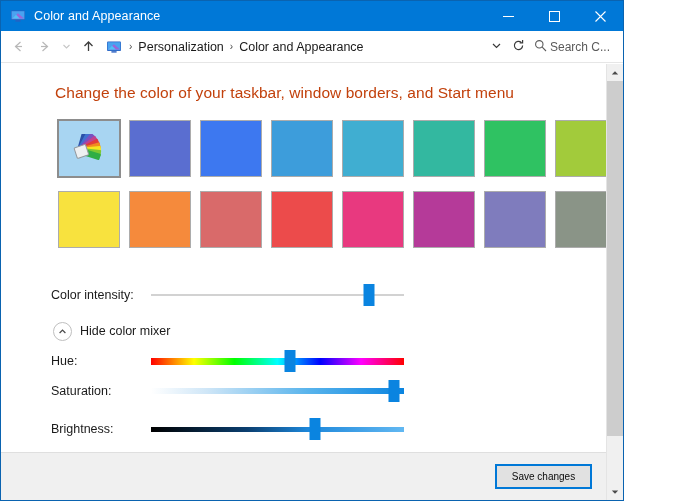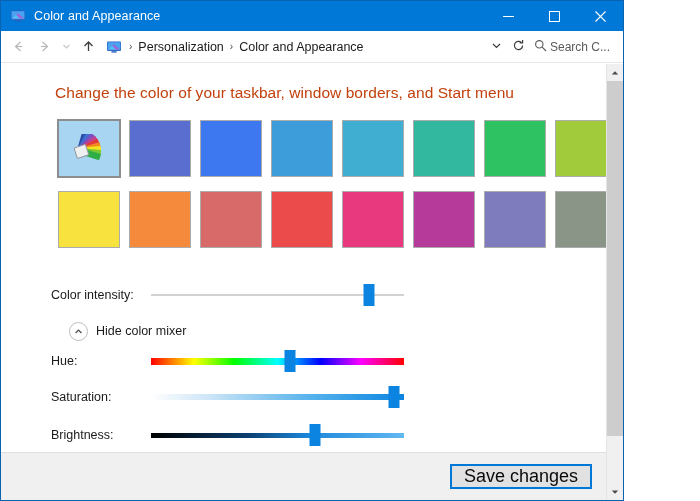--- a/index.html
+++ b/index.html
@@ -185,21 +185,21 @@
   }
   .thumb {
     position: absolute;
     width: 11px; height: 22px;
     background: #0a84e0;
     top: 0;
     transform: translateX(-50%);
   }
   .mixer-toggle {
     display: flex; align-items: center;
-    padding-left: 68px;
+    padding-left: 52px;
     height: 30px;
     margin-top: 6px;
   }
   .chev-circle {
     width: 19px; height: 19px;
     border: 1px solid #bfbfbf;
     border-radius: 50%;
     display: flex; align-items: center; justify-content: center;
     margin-right: 8px;
     color: #4a4a4a;
@@ -218,21 +218,21 @@
     background: #f0f0f0;
     border-top: 1px solid #dfdfdf;
     display: flex; align-items: center; justify-content: flex-end;
     padding-right: 14px;
     gap: 9px;
   }
   .btn {
     height: 25px;
     min-width: 97px;
     padding: 0 12px;
-    font-size: 18px;
+    font-size: 10px;
     color: #0a0a0a;
     background: #e1e1e1;
     border: 1px solid #adadad;
     display: flex; align-items: center; justify-content: center;
   }
   .btn.primary {
     border: 2px solid #0078d7;
     background: #e1e1e1;
   }
 
@@ -450,21 +450,21 @@
       </div>
 
       <div class="row">
         <span class="row-label">Hue:</span>
         <div class="track-wrap">
           <div class="track track-hue"></div>
           <div class="thumb" style="left:55%"></div>
         </div>
       </div>
 
-      <div class="row" style="margin-top:6px;">
+      <div class="row" style="margin-top:0;">
         <span class="row-label">Saturation:</span>
         <div class="track-wrap">
           <div class="track track-sat"></div>
           <div class="thumb" style="left:96%"></div>
         </div>
       </div>
 
       <div class="row" style="margin-top:8px;">
         <span class="row-label">Brightness:</span>
         <div class="track-wrap">

